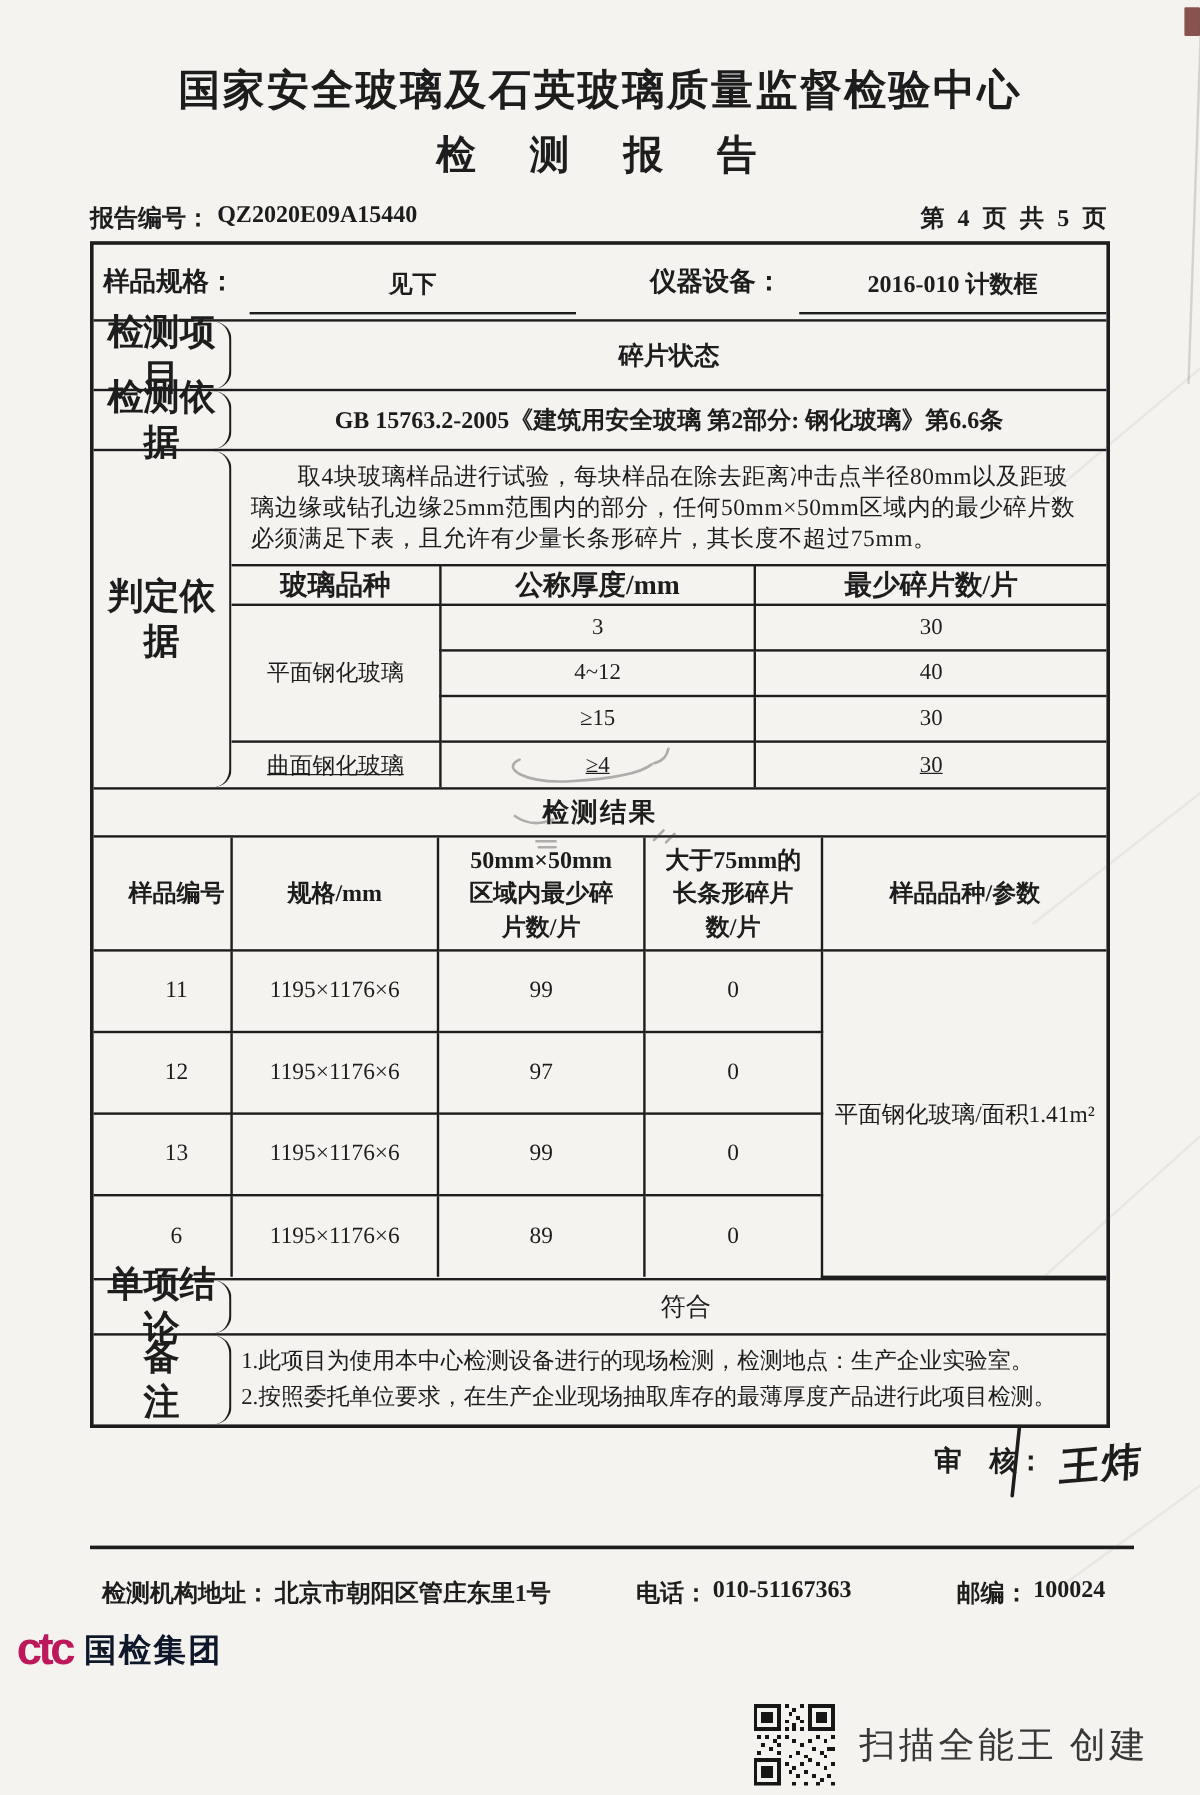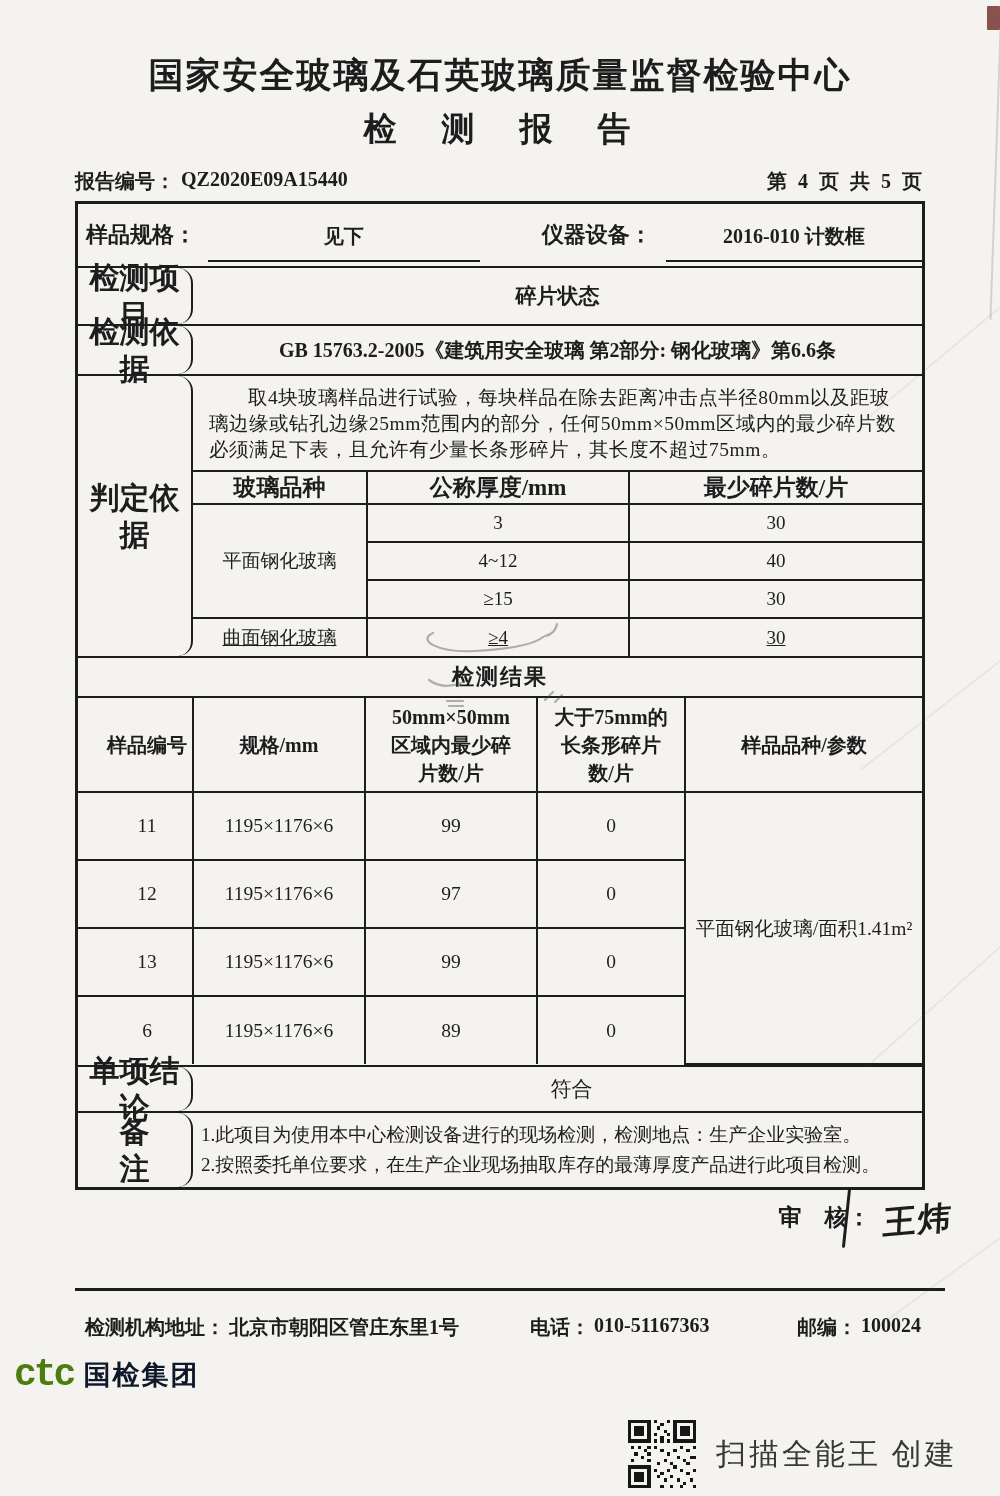--- a/index.html
+++ b/index.html
@@ -86,22 +86,22 @@
   }
   .pen-stroke{position:absolute;left:845px;top:1188px;width:3px;height:60px;
     background:var(--ink);transform:rotate(6deg);border-radius:2px;}
   
   .footer-rule{position:absolute;left:75px;top:1288px;width:870px;border-top:3px solid var(--ink);}
   .footer-line{position:absolute;left:85px;top:1314px;width:860px;height:30px;font-size:20px;font-weight:700;}
   .f-addr{position:absolute;left:0;top:0;display:flex;gap:4px;}
   .f-phone{position:absolute;left:445px;top:0;display:flex;gap:4px;}
   .f-zip{position:absolute;left:712px;top:0;display:flex;gap:4px;justify-content:space-between;}
   .logo{position:absolute;left:14px;top:1356px;display:flex;align-items:center;gap:10px;}
-  .logo-ctc{font-family:Liberation Mono, monospace;font-weight:800;
-    font-size:38px;color:#4d7c0f;letter-spacing:-3px;line-height:1;}
+  .logo-ctc{font-family:Liberation Sans, sans-serif;font-weight:800;
+    font-size:38px;color:#be185d;letter-spacing:-3px;line-height:1;}
   .logo-group{font-family:"Liberation Sans","DejaVu Sans",sans-serif;font-weight:800;
     font-size:27px;color:#0f172a;letter-spacing:2px;}
   .qr-block{position:absolute;left:628px;top:1420px;display:flex;align-items:center;gap:20px;}
   .scan-text{font-size:30px;color:#383838;letter-spacing:3px;}
   
   .stamp-mark{position:absolute;right:0;top:6px;width:13px;height:24px;
     background:var(--stamp-red);opacity:.8;border-radius:1px;}
   .streak{position:absolute;background:rgba(90,90,90,.08);width:2px;}
   .sq-overlay{position:absolute;left:395px;top:588px;pointer-events:none;}
   .edge-shadow{position:absolute;right:3px;top:0;width:2px;height:320px;

